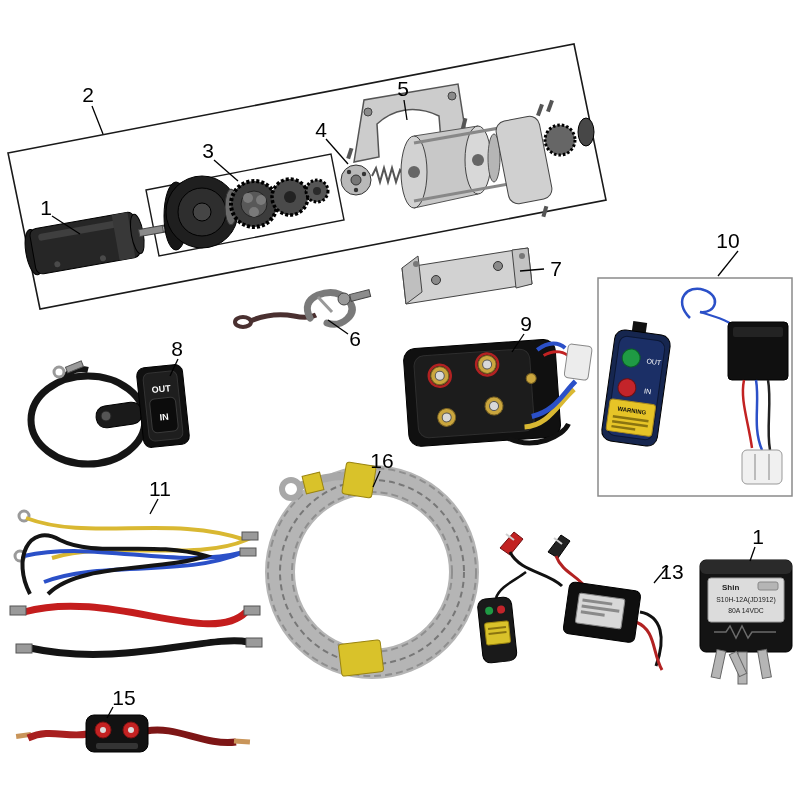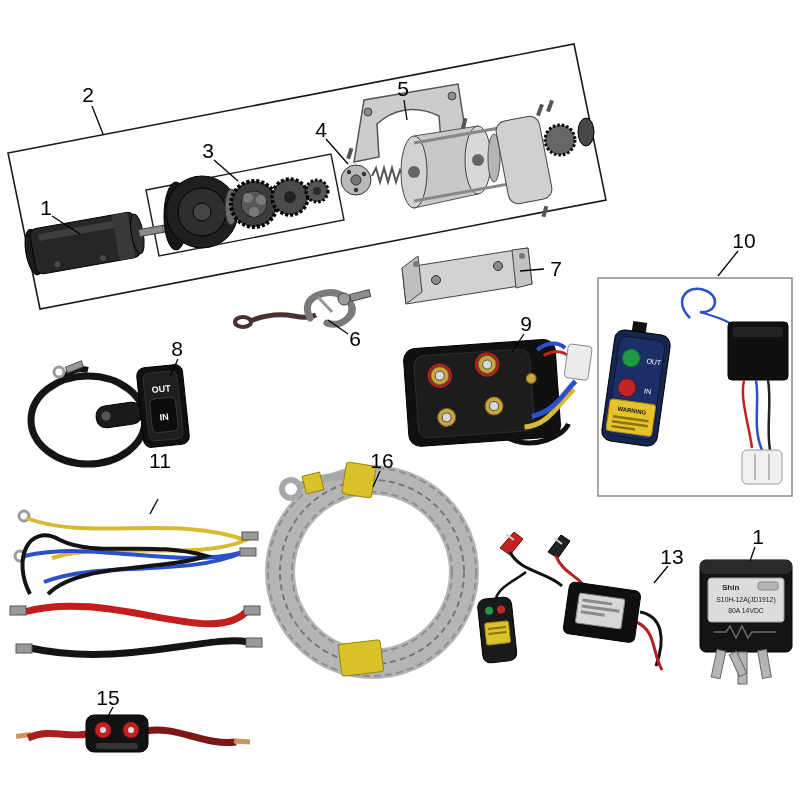--- a/index.html
+++ b/index.html
@@ -283,19 +283,19 @@
 
   <div class="num" style="left:46px;top:208px">1</div>
   <div class="num" style="left:88px;top:95px">2</div>
   <div class="num" style="left:208px;top:151px">3</div>
   <div class="num" style="left:321px;top:130px">4</div>
   <div class="num" style="left:403px;top:89px">5</div>
   <div class="num" style="left:355px;top:339px">6</div>
   <div class="num" style="left:556px;top:269px">7</div>
   <div class="num" style="left:177px;top:349px">8</div>
   <div class="num" style="left:526px;top:324px">9</div>
-  <div class="num" style="left:744px;top:241px">10</div>
-  <div class="num" style="left:160px;top:461px">11</div>
+  <div class="num" style="left:728px;top:241px">10</div>
+  <div class="num" style="left:160px;top:489px">11</div>
   <div class="num" style="left:382px;top:461px">16</div>
-  <div class="num" style="left:672px;top:557px">13</div>
+  <div class="num" style="left:672px;top:572px">13</div>
   <div class="num" style="left:758px;top:537px">1</div>
-  <div class="num" style="left:108px;top:698px">15</div>
+  <div class="num" style="left:124px;top:698px">15</div>
 </div>
 
 </body></html>

